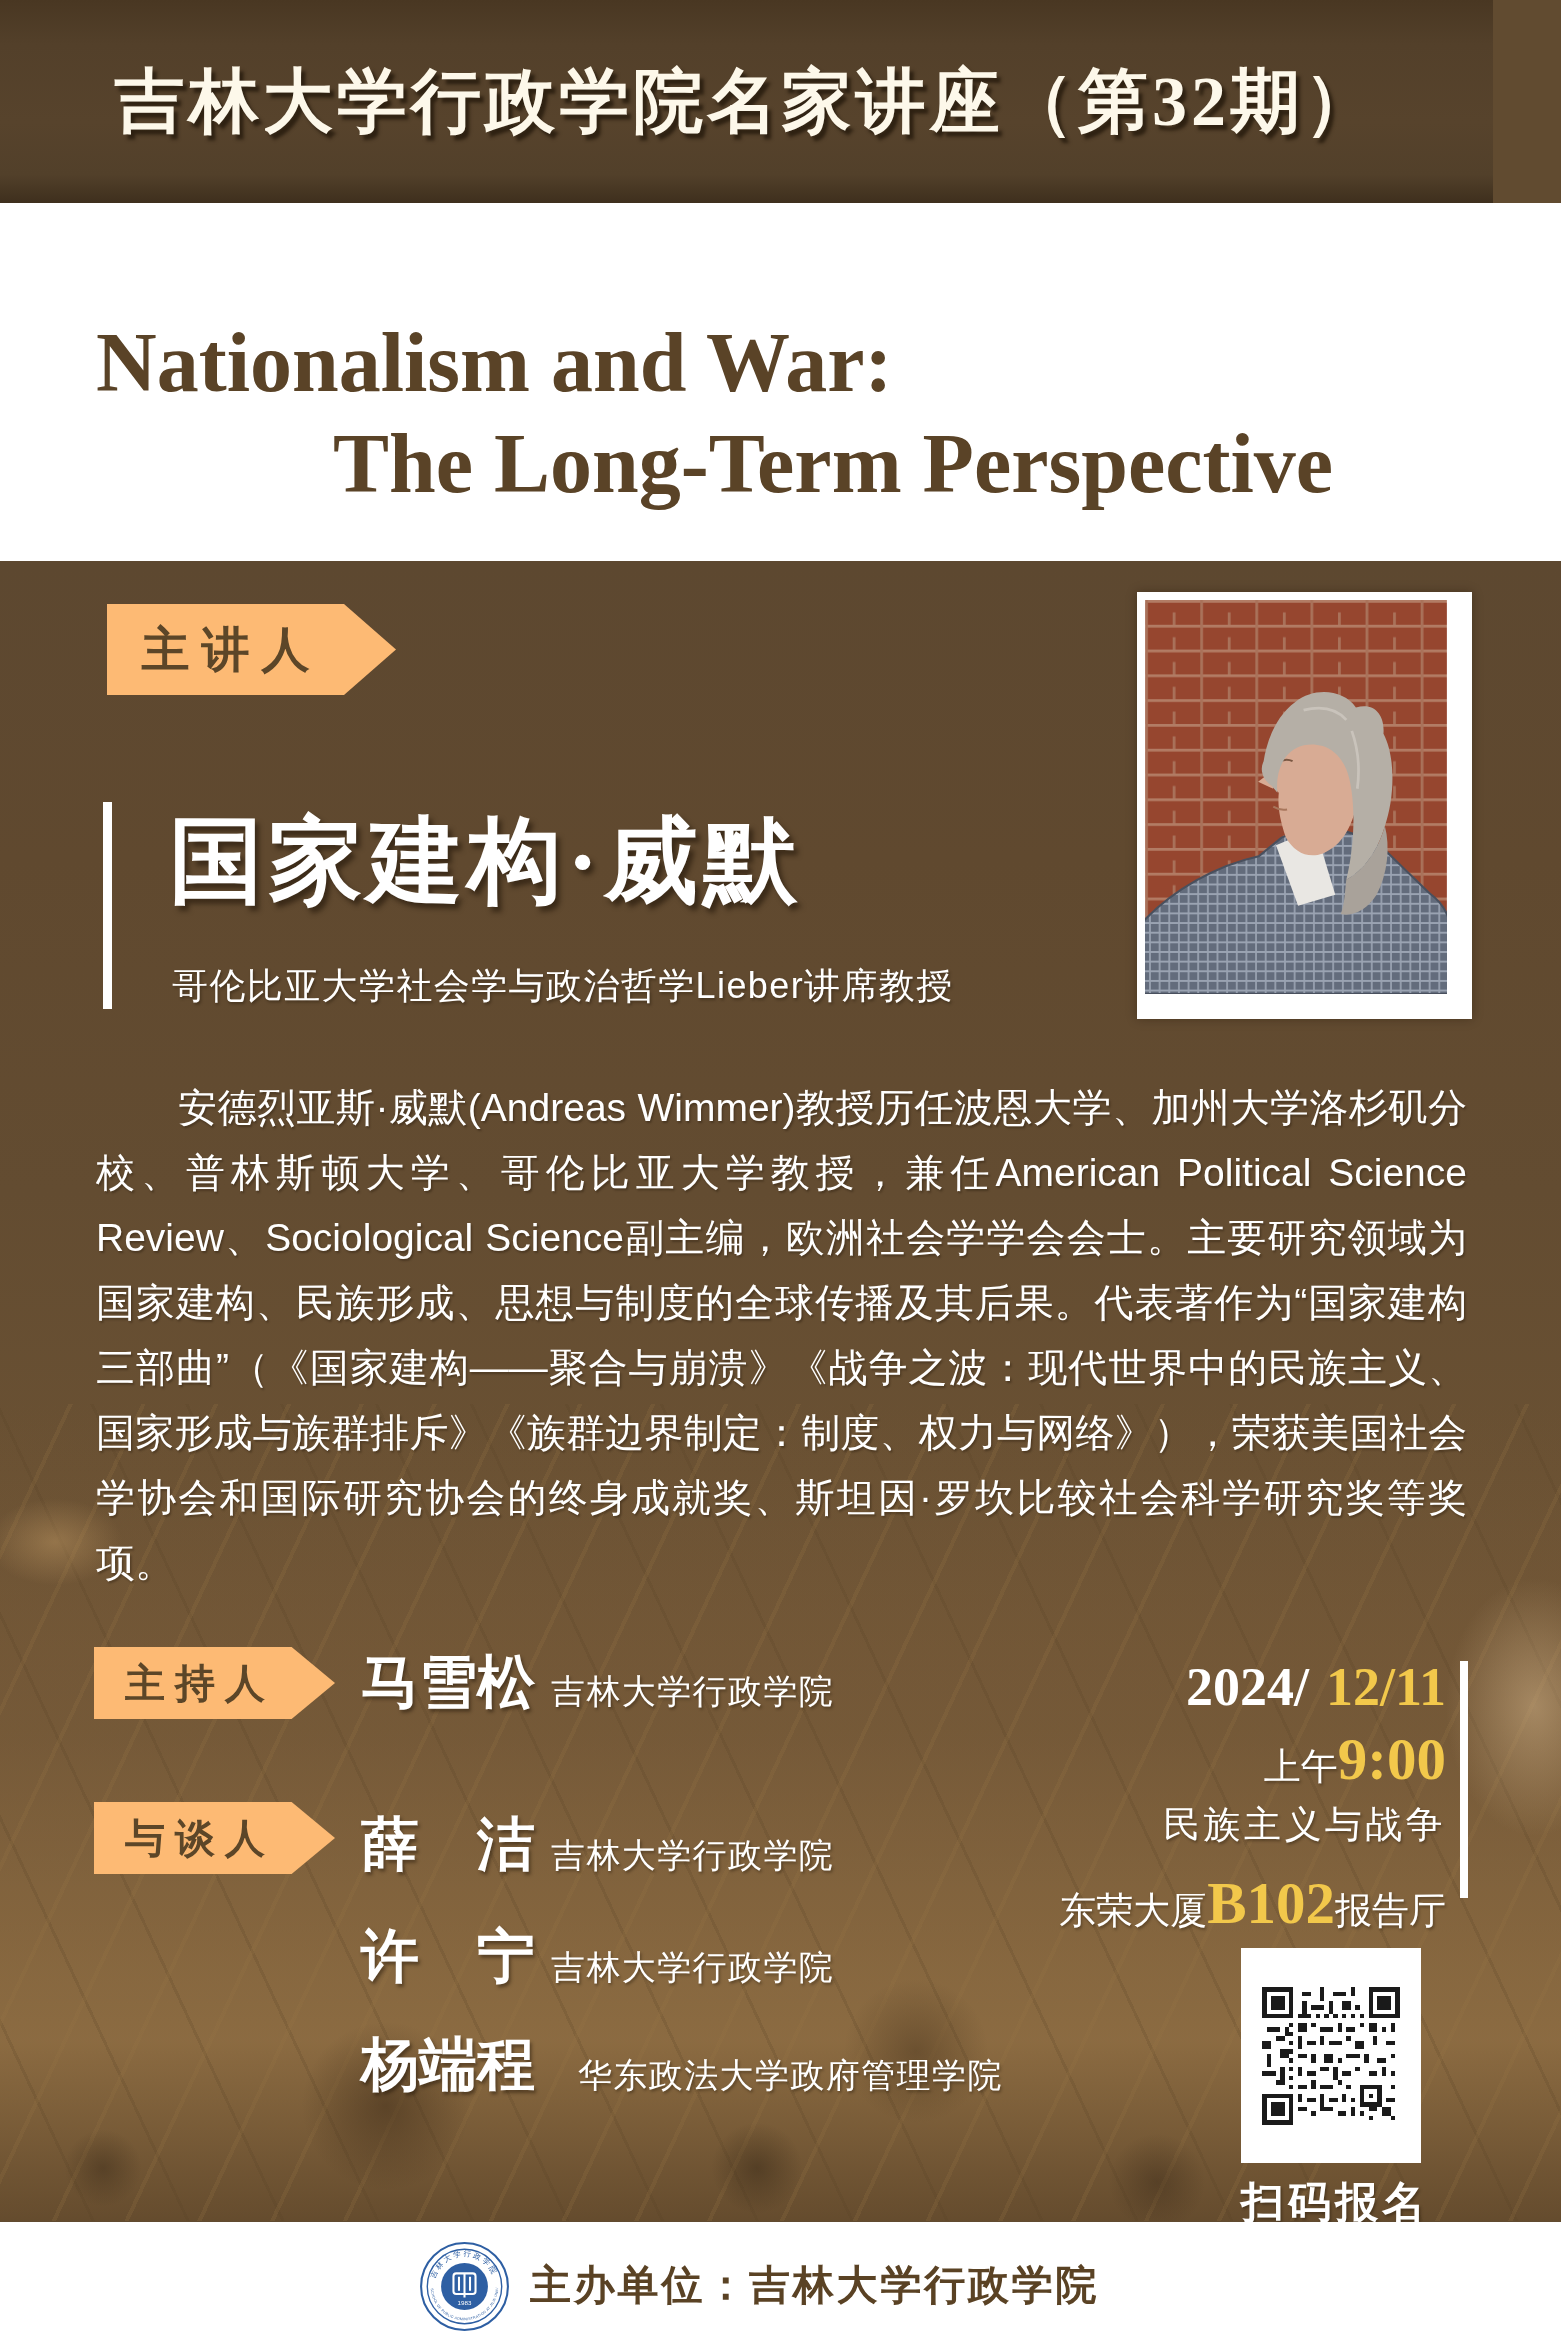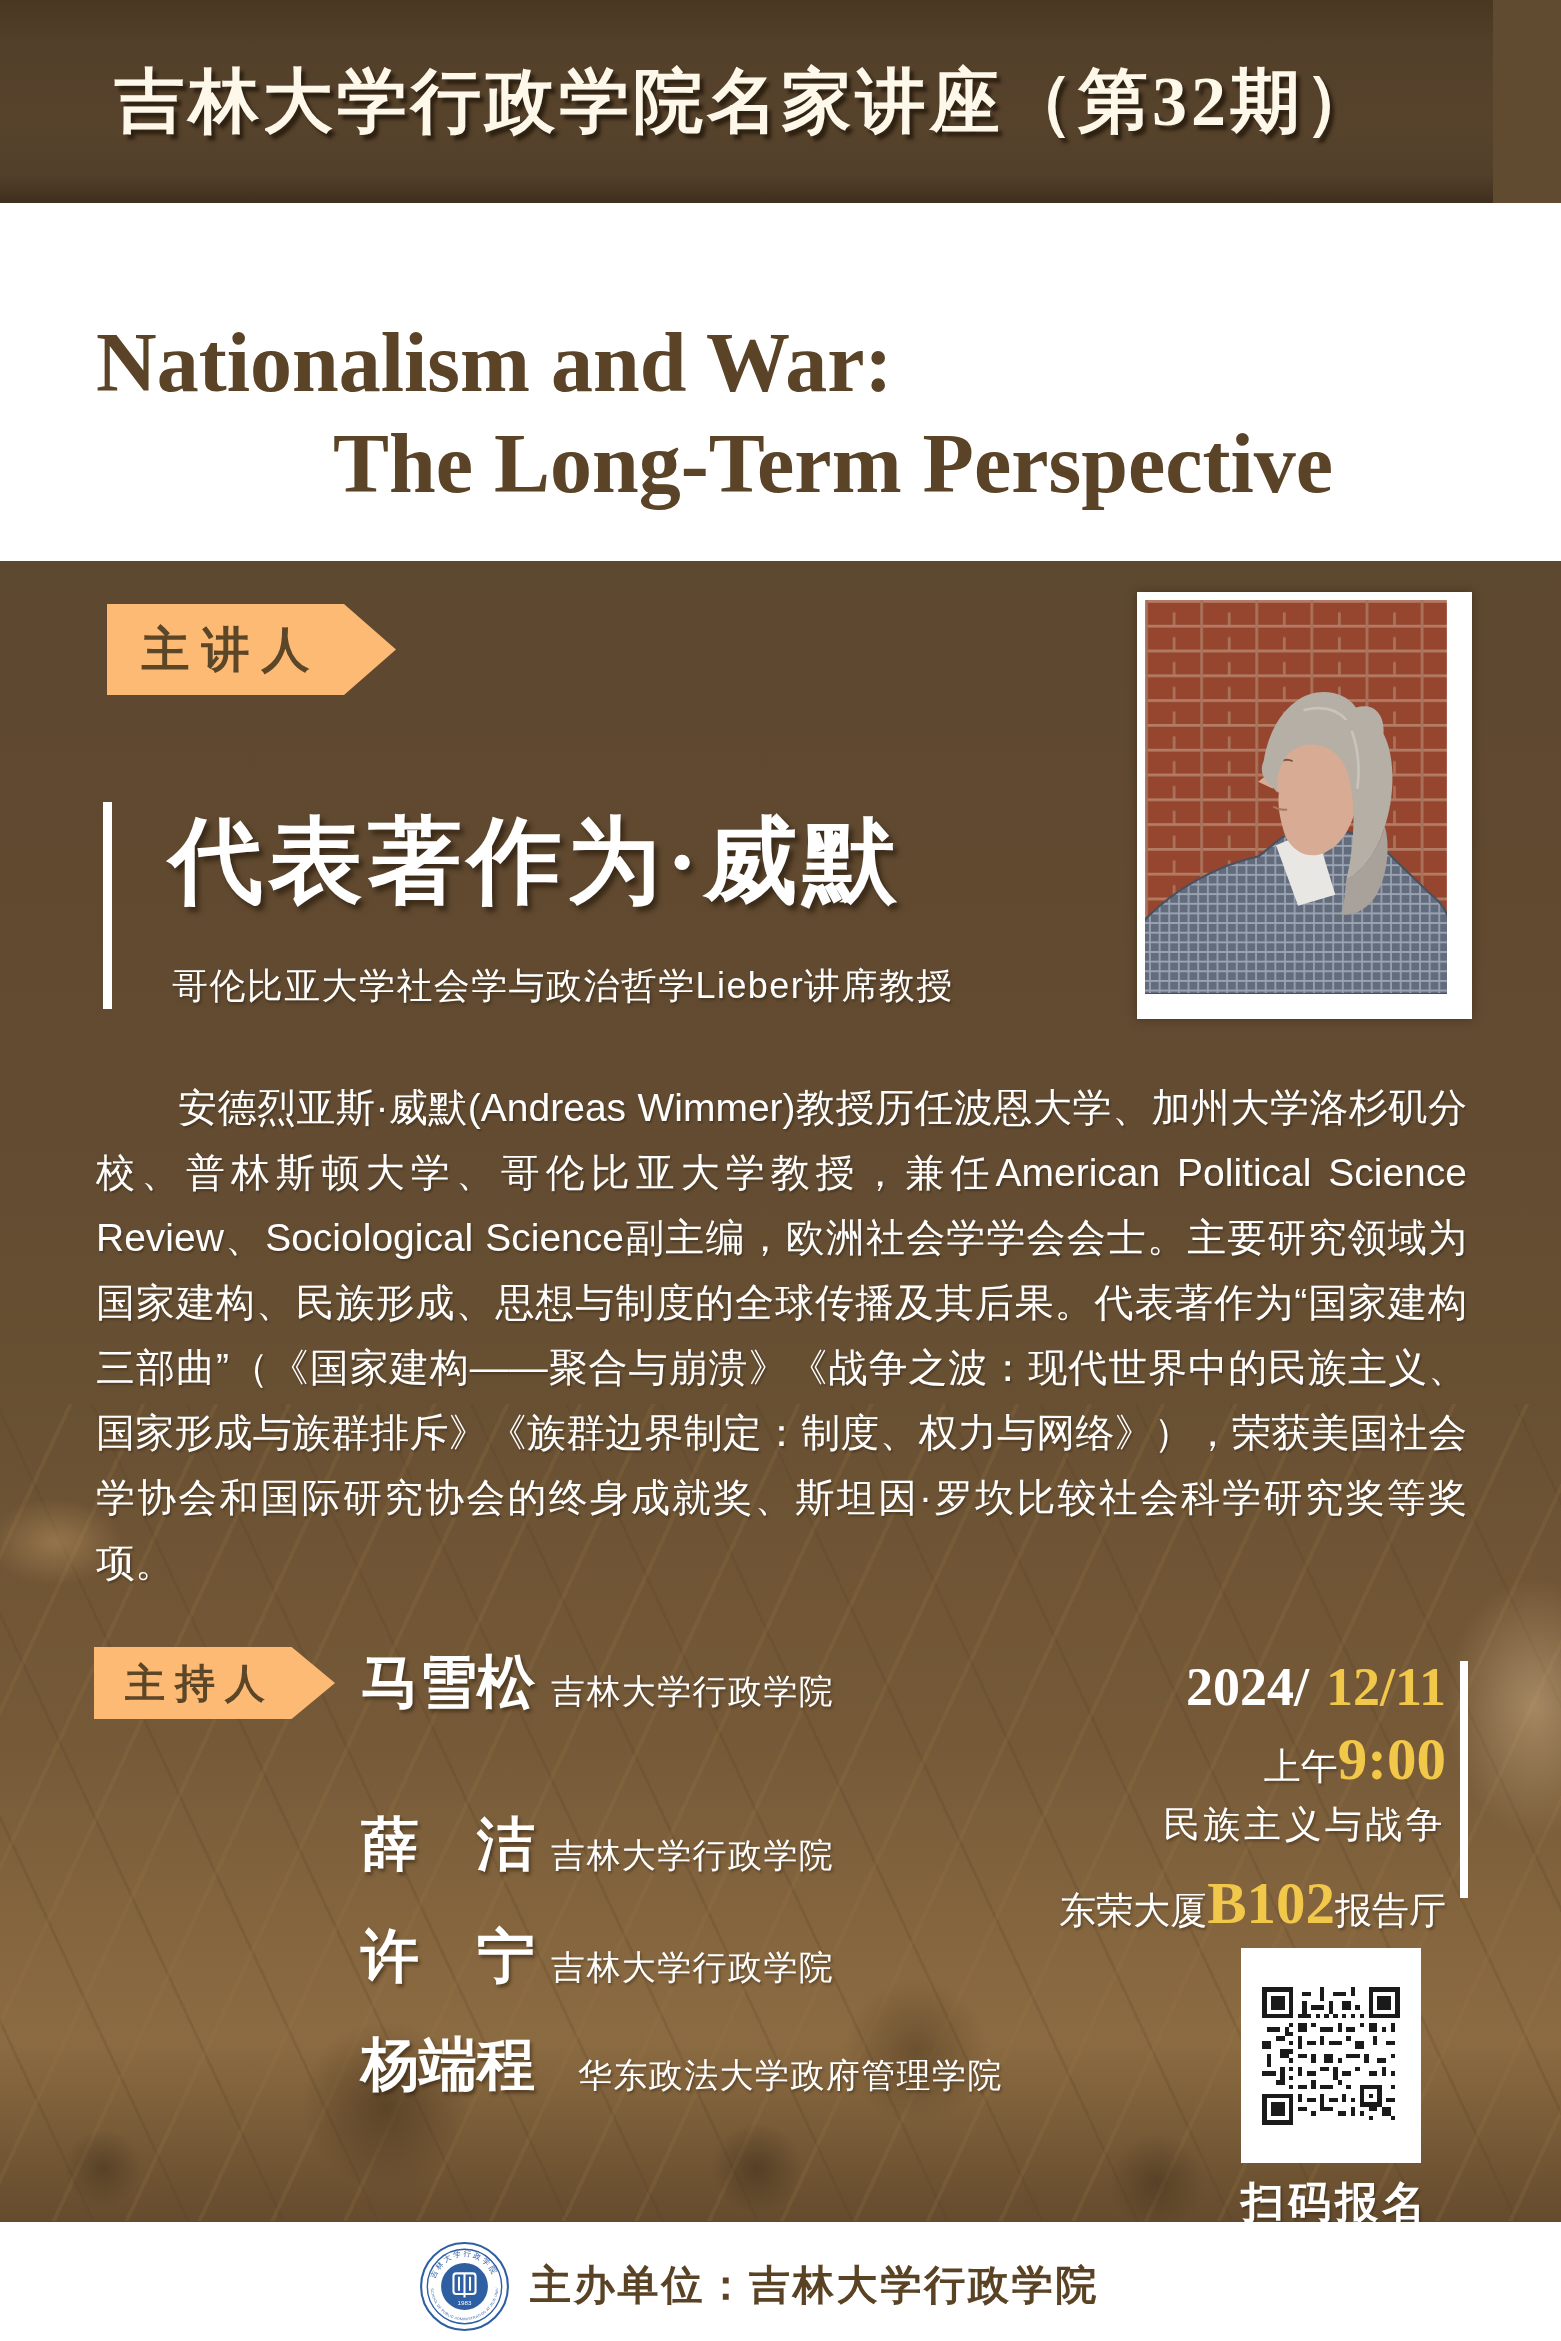--- a/index.html
+++ b/index.html
@@ -175,29 +175,30 @@
                C338 364 316 394 292 406 C304 358 306 298 296 258 C290 234 276 218 258 212
                C236 206 216 212 204 228 C194 242 190 260 192 280 L184 270 C170 260 166 246 172 234
                C176 208 188 170 218 148 Z" fill="#b5afa6"></path>
       <path d="M292 406 C316 394 338 364 348 328 C356 358 352 398 336 428 C322 450 302 460 284 456
                C290 440 290 422 292 406 Z" fill="#a9a29a"></path>
       <path d="M230 160 q40 -10 62 14 M300 190 q14 40 8 84" stroke="#d8d4cc" stroke-width="4" fill="none" opacity=".55"></path>
     </svg>
   </div>
 
   <div class="name-bar"></div>
-  <div class="speaker-name">代表著作为·威默</div>
+  <div class="speaker-name">国家建构·威默</div>
   <div class="speaker-position">哥伦比亚大学社会学与政治哲学Lieber讲席教授</div>
 
   <p class="speaker-bio">安德烈亚斯·威默(Andreas Wimmer)教授历任波恩大学、加州大学洛杉矶分校、普林斯顿大学、哥伦比亚大学教授，兼任American Political Science Review、Sociological Science副主编，欧洲社会学学会会士。主要研究领域为国家建构、民族形成、思想与制度的全球传播及其后果。代表著作为“国家建构三部曲”（《国家建构——聚合与崩溃》《战争之波：现代世界中的民族主义、国家形成与族群排斥》《族群边界制定：制度、权力与网络》），荣获美国社会学协会和国际研究协会的终身成就奖、斯坦因·罗坎比较社会科学研究奖等奖项。</p>
 
   <div class="badge badge-row" style="left:94px;top:1647px;">主 持 人</div>
   <div class="person-name" style="left:361px;top:1654px;">马雪松</div>
   <div class="person-affil" style="left:551px;top:1674px;">吉林大学行政学院</div>
 
+  <div class="badge badge-row" style="left:94px;top:1802px;">与 谈 人</div>
 
   <div class="person-name" style="left:361px;top:1816px;">薛　洁</div>
   <div class="person-affil" style="left:551px;top:1838px;">吉林大学行政学院</div>
 
   <div class="person-name" style="left:361px;top:1928px;">许　宁</div>
   <div class="person-affil" style="left:551px;top:1950px;">吉林大学行政学院</div>
 
   <div class="person-name" style="left:361px;top:2036px;">杨端程</div>
   <div class="person-affil" style="left:578px;top:2058px;">华东政法大学政府管理学院</div>
 

